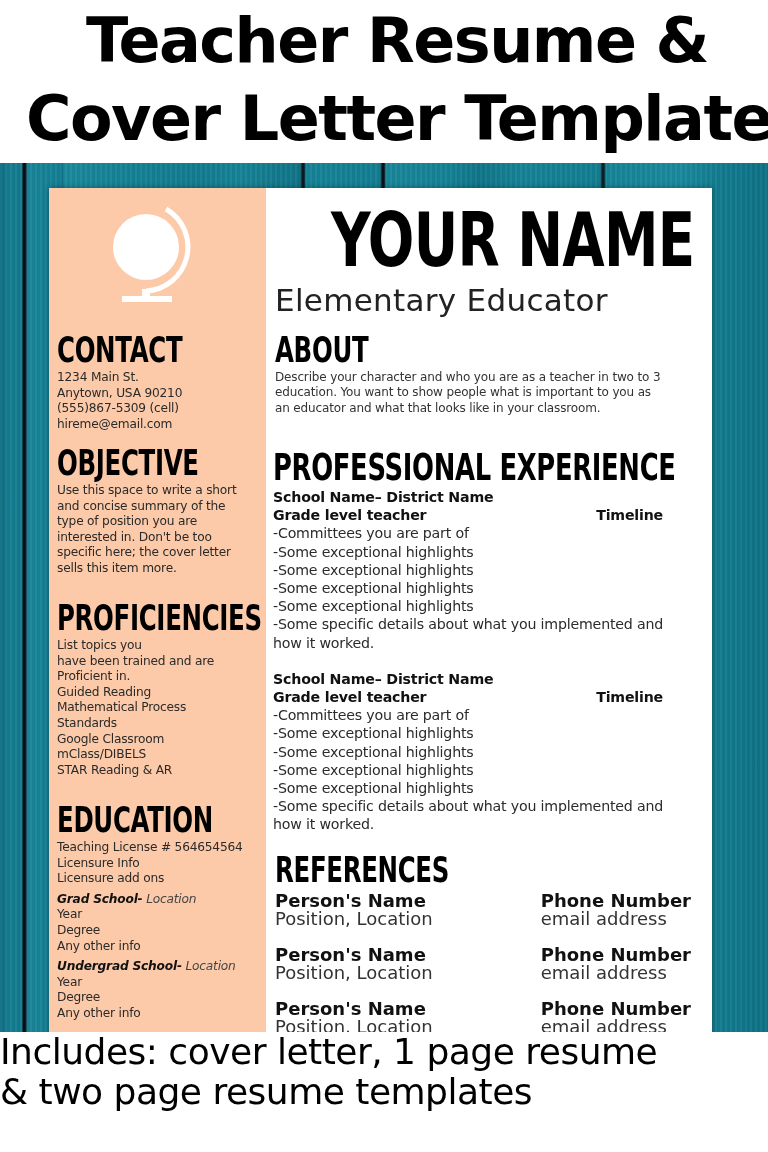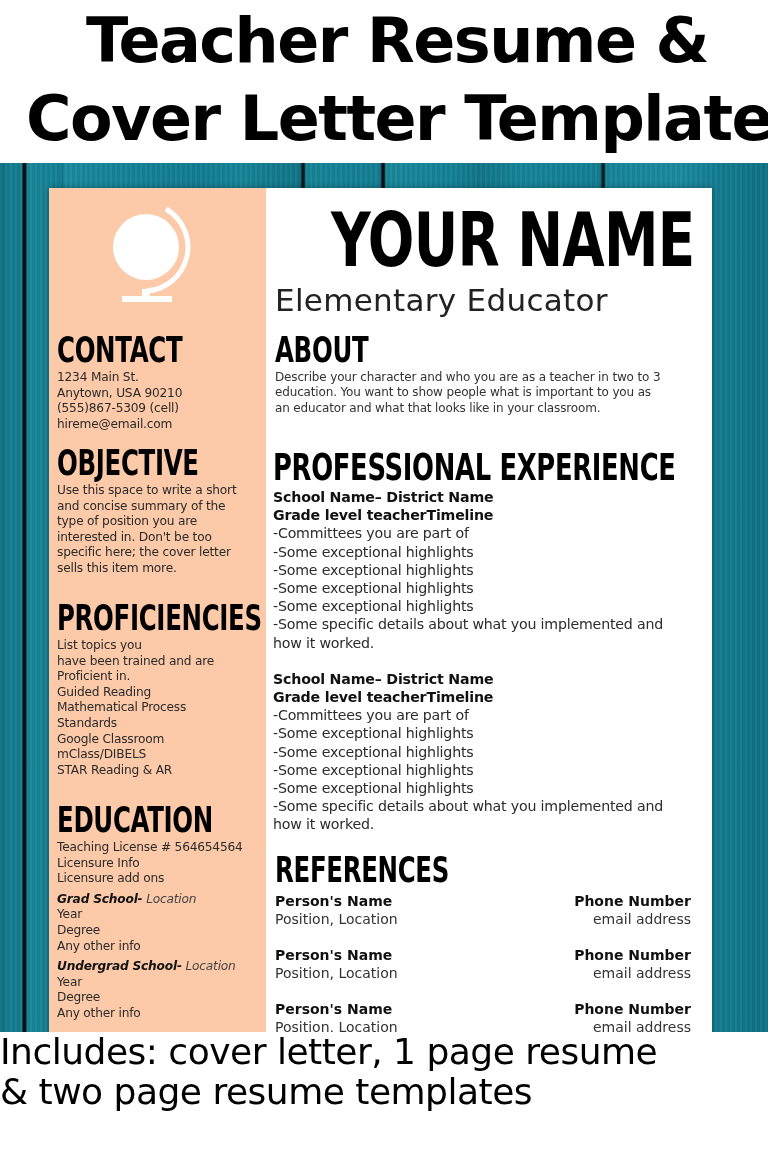--- a/index.html
+++ b/index.html
@@ -63,25 +63,25 @@
   }
   .subtitle {
     position: absolute; left: 0; top: 94px; width: 430px; text-align: left;
     font-size: 31px; line-height: 36px; color: #222; white-space: nowrap; letter-spacing: 0.3px;
   }
   .main .sec { position: absolute; left: 0; width: 430px; }
   .main .h-cond.big { font-size: 38px; line-height: 42px; }
   .main .txt { font-size: 12px; line-height: 15.4px; color: #333; letter-spacing: -0.15px; }
   .exp { font-size: 14.2px; line-height: 18.2px; color: #2b2b2b; letter-spacing: -0.2px; }
   .exp .b { font-weight: bold; color: #111; }
-  .exp .row { display: flex; width: 390px; white-space: nowrap; }
+  .exp .row { display: flex; justify-content: space-between; width: 390px; white-space: nowrap; }
   .exp .bullet { white-space: nowrap; }
-  .ref { display: flex; justify-content: space-between; width: 416px; font-size: 14px; line-height: 18px; margin-bottom: 18px; }
+  .ref { display: flex; justify-content: space-between; width: 416px; font-size: 18px; line-height: 18px; margin-bottom: 18px; }
   .ref .b { font-weight: bold; color: #111; }
-  .ref .r { text-align: right; }
+  .ref .r { }
   .ref .g { color: #333; }
 
   .bottom {
     position: absolute; left: 0; top: 1032px; width: 768px; height: 84px;
     background: #fff; 
   }
   .bottom div { font-size: 36px; line-height: 40px; color: #000; white-space: nowrap; letter-spacing: -0.5px; }
 </style>
 </head>
 <body>

